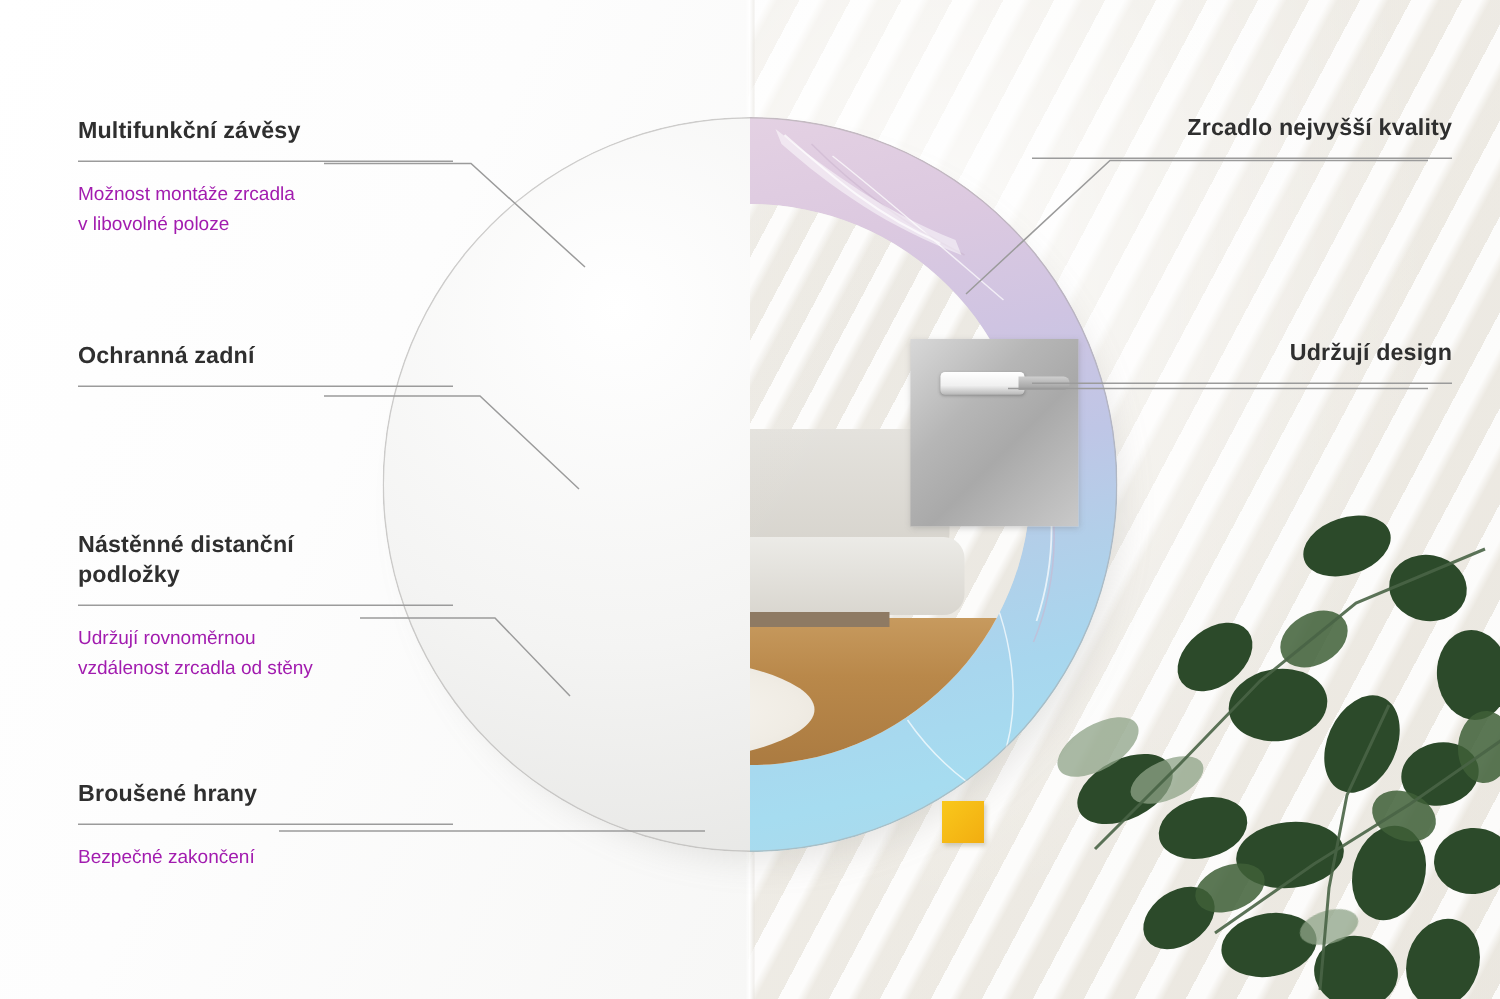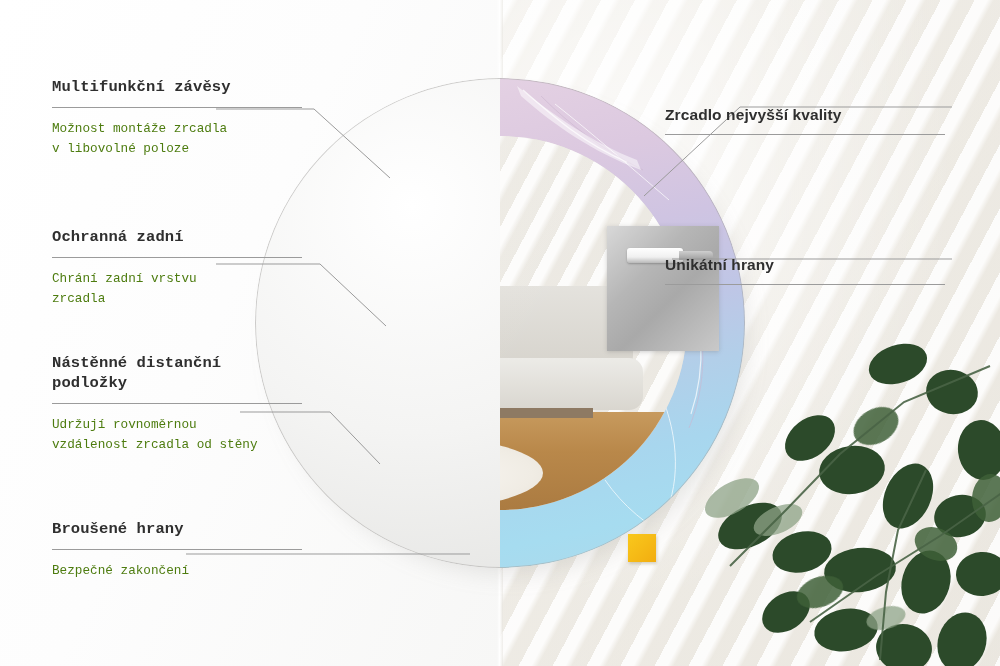--- a/index.html
+++ b/index.html
@@ -145,23 +145,23 @@
     background:linear-gradient(135deg,#f9c81c 0%,#f2ad10 100%);
     box-shadow:1px 2px 3px rgba(140,130,90,.35);
   }
 
   
   .callout{position:absolute;}
   .callout h3{
     margin:0 0 9px 0;font-size:15.5px;font-weight:bold;color:#2f2f2f;letter-spacing:.1px;line-height:1.28;
   }
   .callout .rule{height:1px;background:#9b9b9b;width:100%;margin-bottom:11px;}
-  .callout p{margin:0;font-size:12.7px;color:#4d7c0f;line-height:1.62;font-weight:normal;}
-  .left-callout{left:52px;text-align:left;font-family:Liberation Mono, monospace;}
-  .right-callout{right:55px;margin-top:29px;}
+  .callout p{margin:0;font-size:12.7px;color:#a21caf;line-height:1.62;font-weight:normal;}
+  .left-callout{left:52px;text-align:left;}
+  .right-callout{text-align:right;right:32px;}
 
   .conn{position:absolute;overflow:visible;pointer-events:none;}
 </style>
 </head>
 <body>
 
 <div class="stage">
 
   <div class="bg-left"></div>
   <div class="bg-right"></div>
@@ -267,22 +267,20 @@
   <div class="callout left-callout" style="top:78px;width:250px;">
     <h3>Multifunkční závěsy</h3>
     <div class="rule"></div>
     <p style="white-space:pre-line;">Možnost montáže zrcadla
 v libovolné poloze</p>
   </div>
 
   <div class="callout left-callout" style="top:228px;width:250px;">
     <h3>Ochranná zadní</h3>
     <div class="rule"></div>
-    <p style="white-space:pre-line;">Chrání zadní vrstvu
-zrcadla</p>
   </div>
 
   <div class="callout left-callout" style="top:520px;width:250px;">
     <h3>Broušené hrany</h3>
     <div class="rule"></div>
     <p style="white-space:pre-line;">Bezpečné zakončení</p>
   </div>
 
   <div class="callout left-callout" style="top:354px;width:250px;">
     <h3 style="white-space:pre-line;">Nástěnné distanční
@@ -291,17 +289,17 @@
     <p style="white-space:pre-line;">Udržují rovnoměrnou
 vzdálenost zrcadla od stěny</p>
   </div>
 
   <div class="callout right-callout" style="top:76px;width:280px;">
     <h3>Zrcadlo nejvyšší kvality</h3>
     <div class="rule"></div>
   </div>
 
   <div class="callout right-callout" style="top:226px;width:280px;">
-    <h3>Unikátní hrany</h3>
+    <h3>Udržují design</h3>
     <div class="rule"></div>
   </div>
 
 </div>
 
 </body></html>

